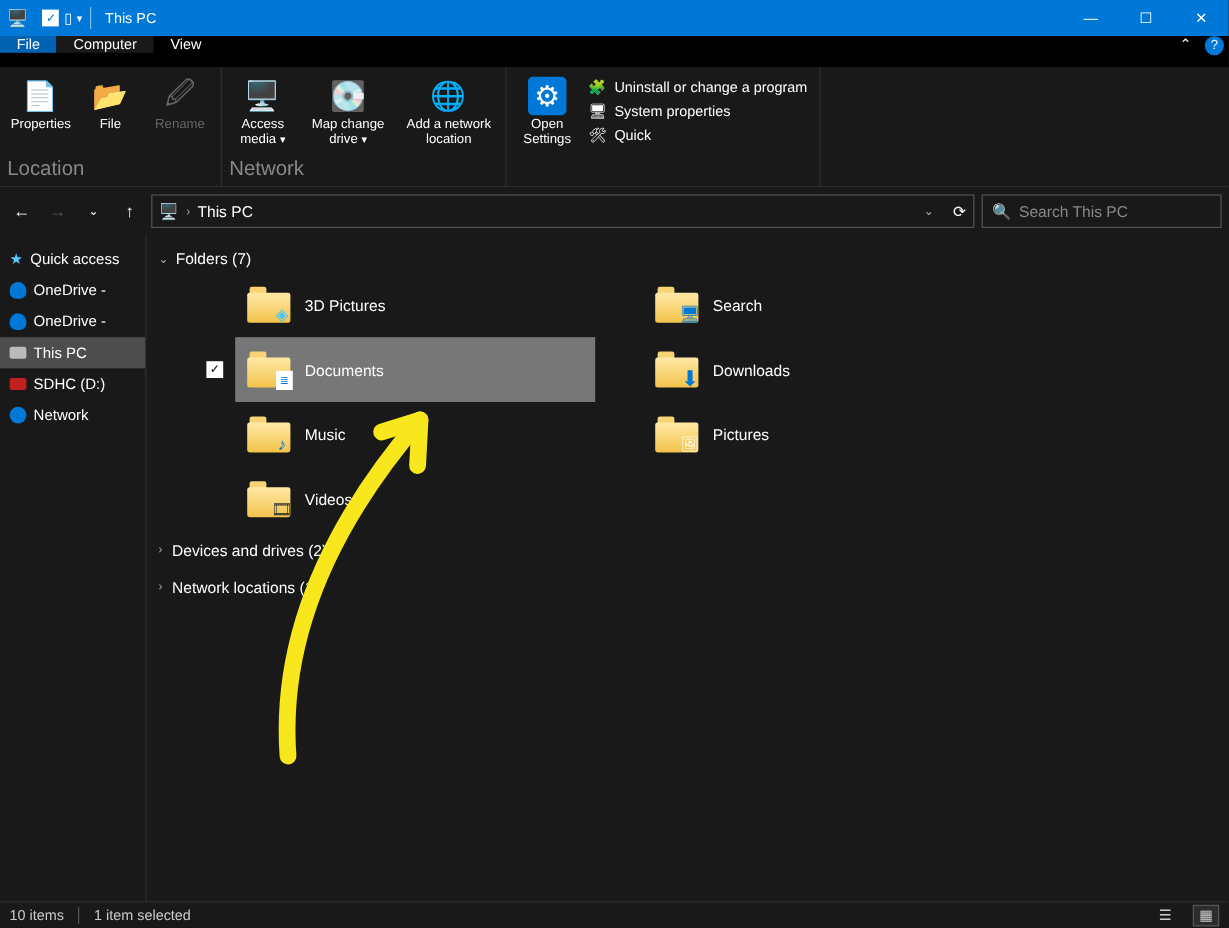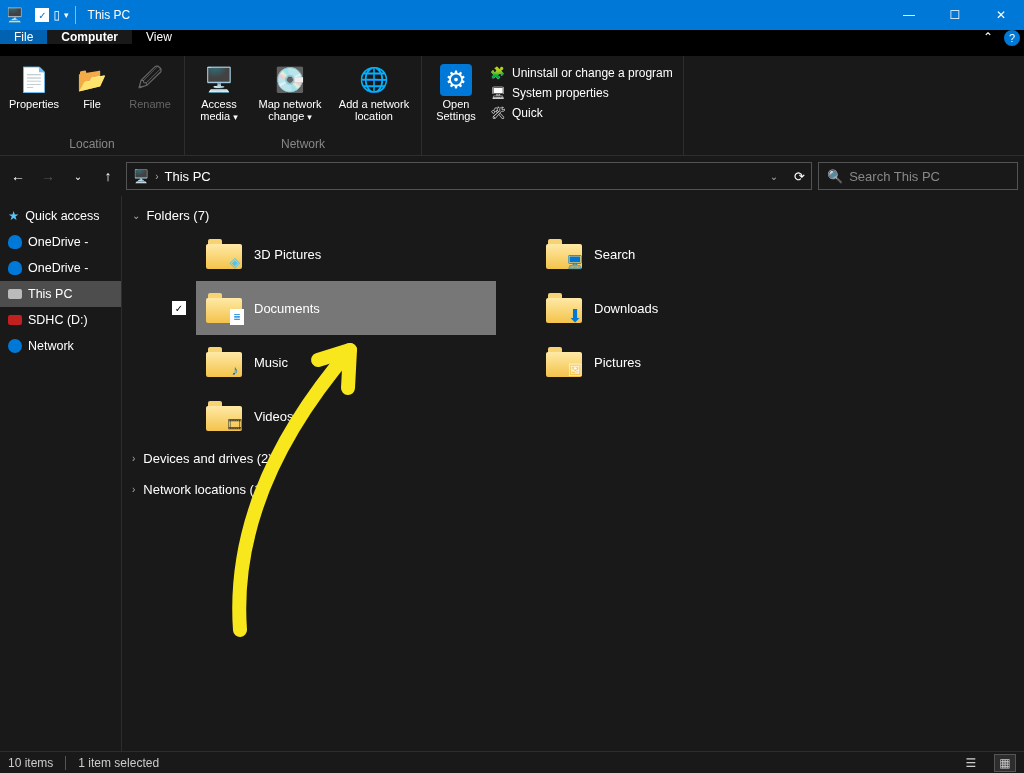--- a/index.html
+++ b/index.html
@@ -11,29 +11,29 @@
   .titlebar .qat .chk { width: 14px; height: 14px; background:#fff; display:flex; align-items:center; justify-content:center; color:#0078d7; font-size:10px; }
   .titlebar .sep { width:1px; height:18px; background: rgba(255,255,255,.5); margin: 0 6px; }
   .titlebar .title { margin-left: 6px; }
   .winctrls { margin-left: auto; display: flex; }
   .winctrls div { width: 46px; height: 30px; display:flex; align-items:center; justify-content:center; font-size:12px; }
 
   
   .menubar { height: 26px; background: #000; display:flex; align-items:flex-start; font-size:12px; }
   .menubar .tab { padding: 0 14px; display:flex; align-items:center; color:#fff; }
   .menubar .tab.file { background:#0062b1; }
-  .menubar .tab.active { background:#191919;font-weight:bold; }
+  .menubar .tab.active { background:#191919; }
   .menubar .spacer { flex:1; }
   .menubar .help { width:24px; display:flex; align-items:center; justify-content:center; }
 
   
   .ribbon { height: 100px; background:#191919; border-bottom:1px solid #2d2d2d; display:flex; }
   .rgroup { border-right:1px solid #2d2d2d; display:flex; flex-direction:column; padding:4px 6px 2px 6px; }
   .rgroup .buttons { flex:1; display:flex; align-items:flex-start; gap:2px;}
-  .rgroup .label { text-align:center; font-size:12px; color:#888; padding:2px 0;}
+  .rgroup .label { font-size:17px; color:#888; padding:2px 0;}
   .rbtn { display:flex; flex-direction:column; align-items:center; width:56px; padding:4px 2px; font-size:11px; text-align:center; gap:2px; }
   .rbtn.wide{width:82px;}
   .rbtn .ic{width:32px;height:32px;display:flex;align-items:center;justify-content:center;font-size:24px;}
   .rbtn.disabled{color:#666;}
   .rbtn .sub{font-size:9px;}
   .rlist{display:flex;flex-direction:column;gap:2px;padding-top:4px;}
   .rlist .ritem{display:flex;align-items:center;gap:6px;font-size:12px;color:#fff;padding:1px 4px;}
   .ritem .ic-sm{width:16px;height:16px;display:flex;align-items:center;justify-content:center;font-size:12px;}
 
   
@@ -134,21 +134,21 @@
   </div>
 
   <div class="rgroup">
     <div class="buttons">
       <div class="rbtn">
         <span class="ic">🖥️</span>
         <span><span>Access media</span> <span class="sub">▾</span></span>
       </div>
       <div class="rbtn wide">
         <span class="ic">💽</span>
-        <span><span>Map network change</span> <span class="sub">▾</span></span>
+        <span><span>Map change drive</span> <span class="sub">▾</span></span>
       </div>
       <div class="rbtn wide">
         <span class="ic">🌐</span>
         <span>Add a network location</span>
       </div>
     </div>
     <div class="label">Network</div>
   </div>
 
   <div class="rgroup">

